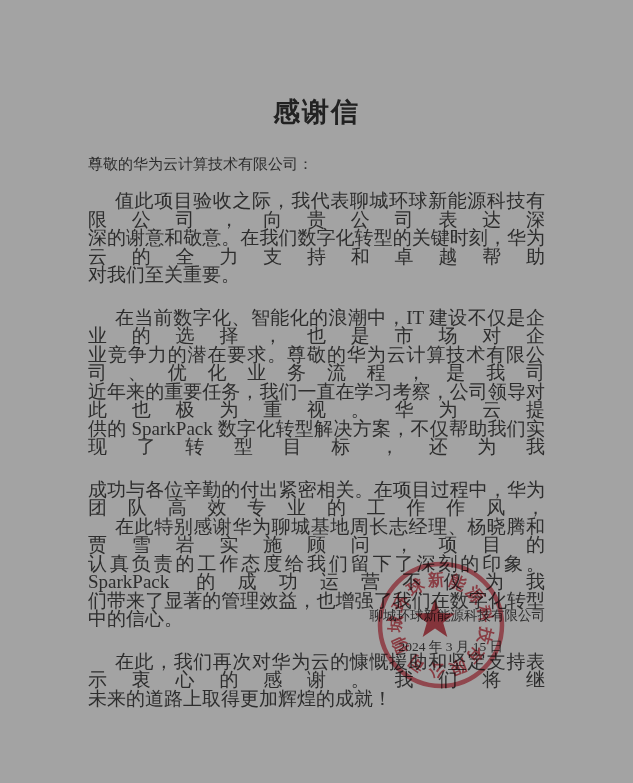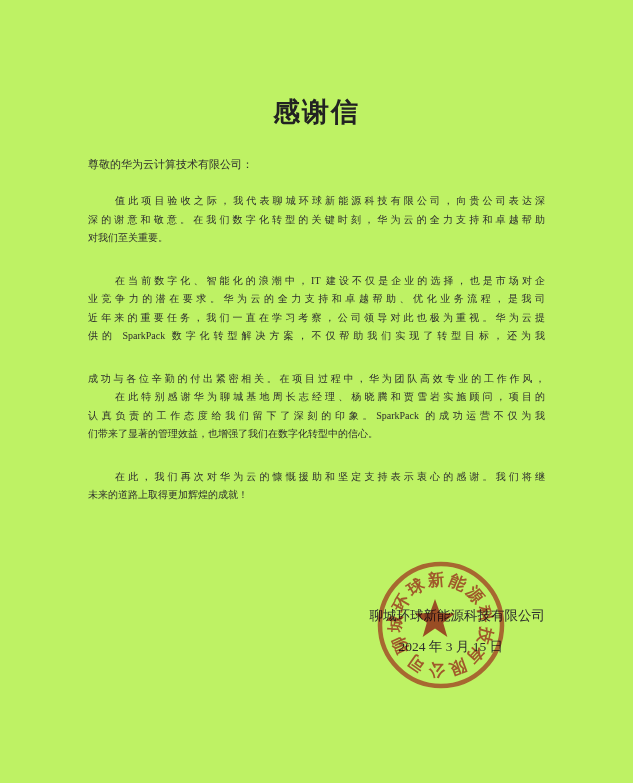--- a/index.html
+++ b/index.html
@@ -1,36 +1,36 @@
 <!DOCTYPE html>
 <html><head>
 <meta charset="utf-8">
 <style>
   html,body { margin:0; padding:0; background:#fdfdfd; }
   .page {
     position:relative;
     width:633px; height:783px;
-    background:#bef264;
+    background:#a3a3a3;
     overflow:hidden;
     font-family:"Liberation Serif","DejaVu Serif",serif;
     color:#2d2d2d;
   }
   .title {
     position:absolute; top:97px; left:0; width:100%;
     margin:0; text-align:center;
     font-size:27px; line-height:30px; font-weight:700;
     color:#222; letter-spacing:2px;
   }
   .salutation {
     position:absolute; top:155px; left:88px; width:457px;
-    font-size:11px; line-height:18.5px;
+    font-size:15px; line-height:18.5px;
   }
   .letter-body {
     position:absolute; top:192px; left:88px; width:457px;
-    font-size:10px; line-height:18.5px;
+    font-size:19px; line-height:18.5px;
   }
   .para + .para { margin-top:24px; }
   .line { text-align:justify; text-align-last:justify; }
   .line.last { text-align-last:left; }
   .line.first { text-indent:27px; }
   .signature {
     position:absolute; top:607px; left:88px; width:457px;
     font-size:13.5px; line-height:18.5px; text-align:right;
   }
   .sig-date { margin-top:12px; padding-right:42px; }
@@ -52,21 +52,21 @@
   <div class="salutation">尊敬的华为云计算技术有限公司：</div>
 
   <div class="letter-body">
       <div class="para">
         <div class="line first">值此项目验收之际，我代表聊城环球新能源科技有限公司，向贵公司表达深</div>
         <div class="line">深的谢意和敬意。在我们数字化转型的关键时刻，华为云的全力支持和卓越帮助</div>
         <div class="line last">对我们至关重要。</div>
       </div>
       <div class="para">
         <div class="line first">在当前数字化、智能化的浪潮中，IT 建设不仅是企业的选择，也是市场对企</div>
-        <div class="line">业竞争力的潜在要求。华为云的全力支持和卓越帮助、优化业务流程，是我司</div>
+        <div class="line">业竞争力的潜在要求。尊敬的华为云计算技术有限公司、优化业务流程，是我司</div>
         <div class="line">近年来的重要任务，我们一直在学习考察，公司领导对此也极为重视。华为云提</div>
         <div class="line">供的 SparkPack 数字化转型解决方案，不仅帮助我们实现了转型目标，还为我</div>
       </div>
       <div class="para">
         <div class="line">成功与各位辛勤的付出紧密相关。在项目过程中，华为团队高效专业的工作作风，</div>
         <div class="line first">在此特别感谢华为聊城基地周长志经理、杨晓腾和贾雪岩实施顾问，项目的</div>
         <div class="line">认真负责的工作态度给我们留下了深刻的印象。SparkPack 的成功运营不仅为我</div>
         <div class="line last">们带来了显著的管理效益，也增强了我们在数字化转型中的信心。</div>
       </div>
       <div class="para">

